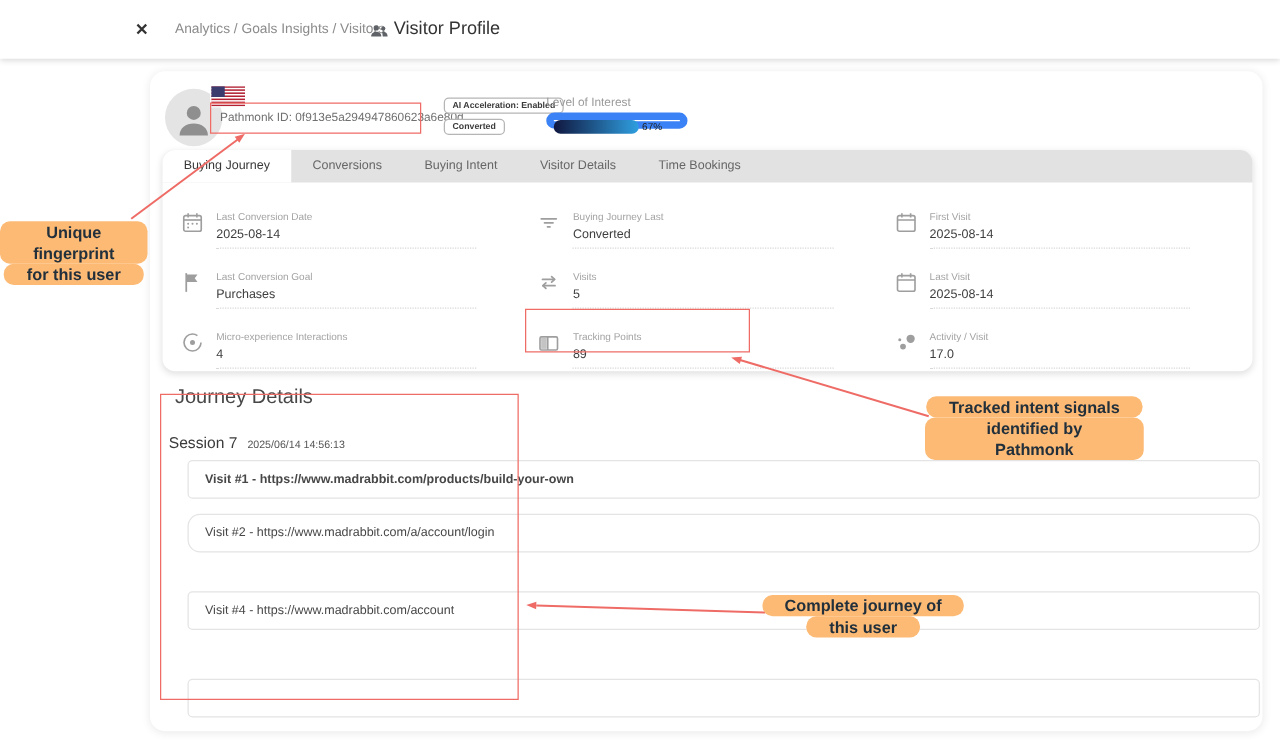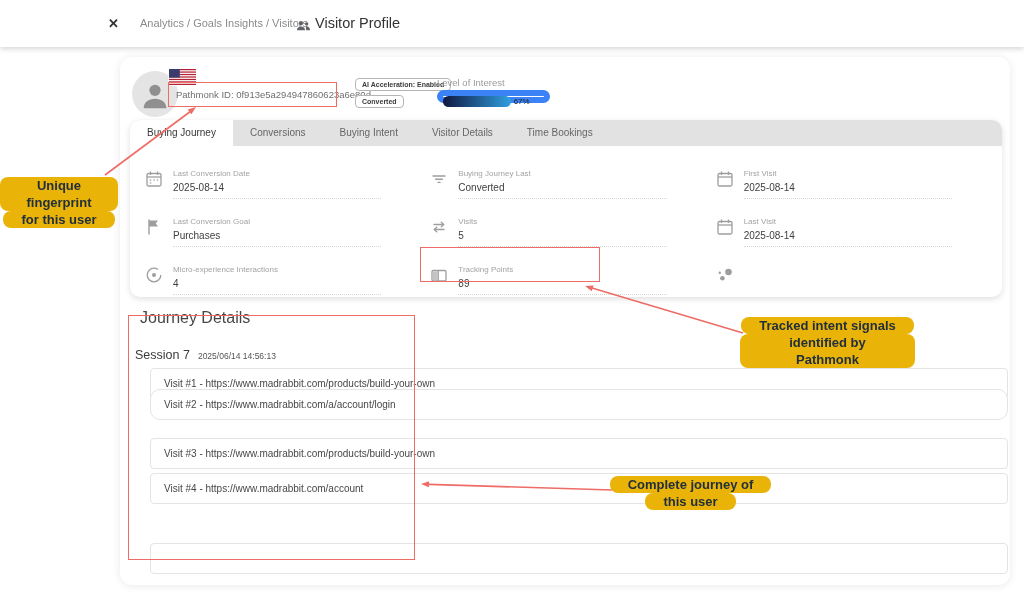--- a/index.html
+++ b/index.html
@@ -66,21 +66,21 @@
   .visit-row{position:absolute;left:30px;width:858px;height:31px;background:#fff;
     border:1px solid #e4e4e4;border-radius:4px;display:flex;align-items:center;
     padding-left:13px;font-size:10px;color:#474747;cursor:pointer;}
   .visit-row .vflag{margin-left:9px;display:inline-flex;}
 
   
   .red-box{position:absolute;border:1.5px solid var(--red);z-index:8;pointer-events:none;}
   .arrows{position:absolute;left:0;top:0;z-index:9;pointer-events:none;}
   .note{position:absolute;z-index:10;text-align:center;font-size:13px;font-weight:600;
     color:#22303c;line-height:17px;pointer-events:none;}
-  .note span{display:inline-block;background:#eab308;border-radius:8px;padding:0 18px;}
+  .note span{display:inline-block;background:#fdba74;border-radius:8px;padding:0 18px;}
 </style>
 </head>
 <body>
 
 <div class="canvas">
 
   <div class="topbar">
     <div class="close-btn">✕</div>
     <div class="breadcrumb">Analytics / Goals Insights / Visitors</div>
     <span class="title-icon">
@@ -260,38 +260,39 @@
         </div>
 
         <div class="cell">
           <span class="ficon">
             <svg width="20" height="20" viewBox="0 0 20 20" fill="#9e9e9e">
                 <circle cx="13.5" cy="7" r="3.3"></circle>
                 <circle cx="7.4" cy="13.2" r="2.3"></circle>
                 <circle cx="4.8" cy="7.8" r="1.2"></circle>
               </svg>
           </span>
+          <div class="fbody">
+            <div class="flabel">Activity / Visit</div>
+            <div class="fvalue">17.0</div>
+          </div>
         </div>
 
       </div>
     </div>
 
     <div class="journey-title">Journey Details</div>
     <div class="session-line">
       <span class="session-label">Session 7</span><span class="session-ts">2025/06/14 14:56:13</span>
     </div>
 
-    <div class="visit-row" style="top:311px;">
+    <div class="visit-row" style="top:311px;font-weight:bold;">
       <span>Visit #1 - https://www.madrabbit.com/products/build-your-own</span>
     </div>
-    <div class="visit-row" style="top:332px;border-radius:10px;">
+    <div class="visit-row" style="top:354px;border-radius:10px;">
       <span>Visit #2 - https://www.madrabbit.com/a/account/login</span>
-    </div>
-    <div class="visit-row" style="top:381px;">
-      <span>Visit #3 - https://www.madrabbit.com/products/build-your-own</span>
     </div>
     <div class="visit-row" style="top:416px;">
       <span>Visit #4 - https://www.madrabbit.com/account</span>
     </div>
     <div class="visit-row" style="top:486px;"></div>
 
   </div>
 
   <div class="red-box" style="left:168px;top:82px;width:169px;height:25px;"></div>
   <div class="red-box" style="left:420px;top:247px;width:180px;height:35px;"></div>

